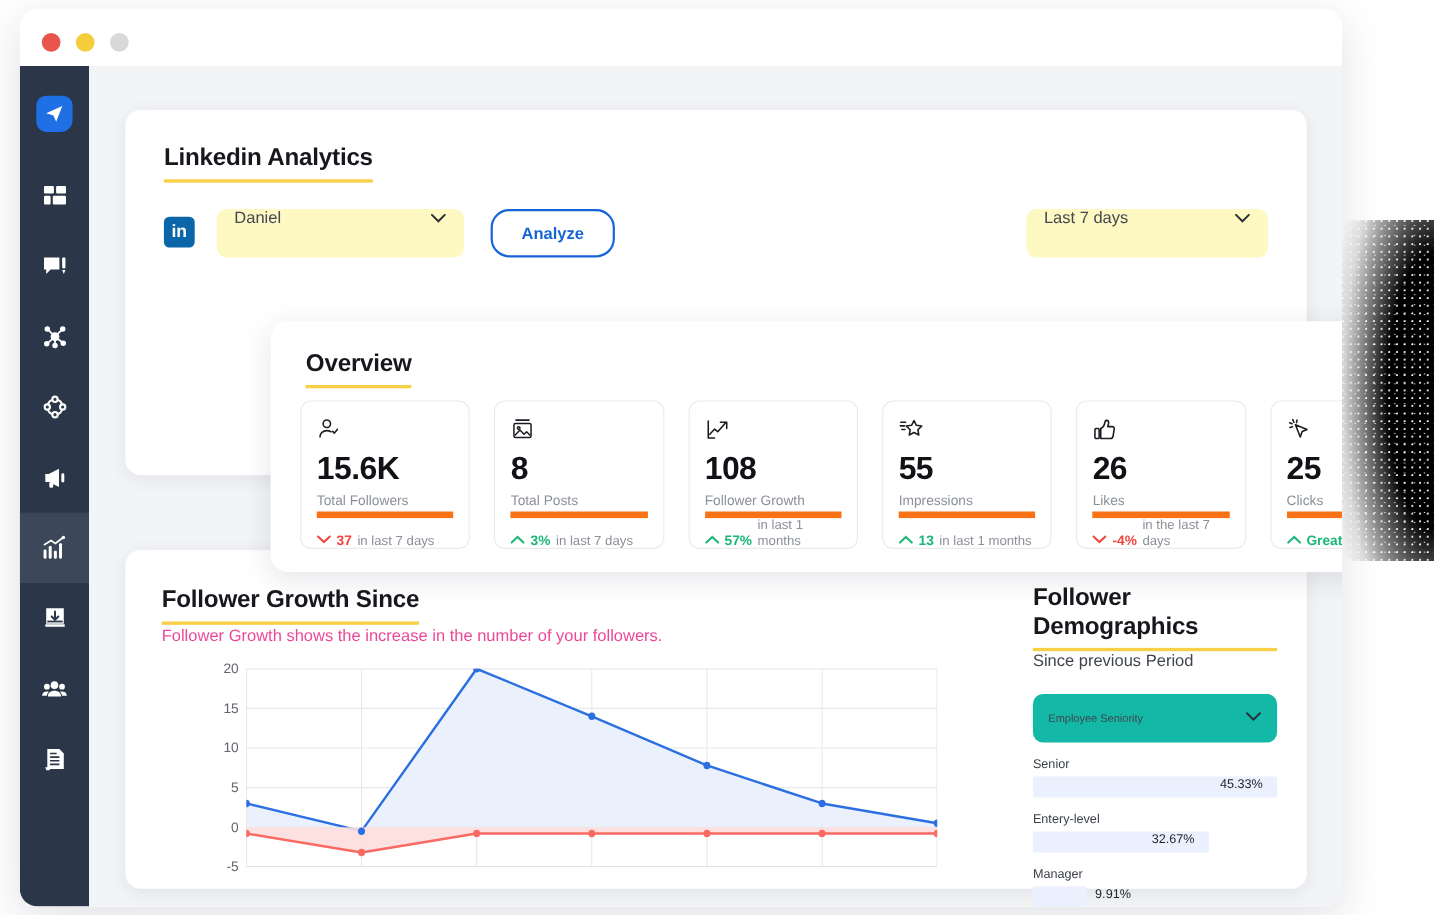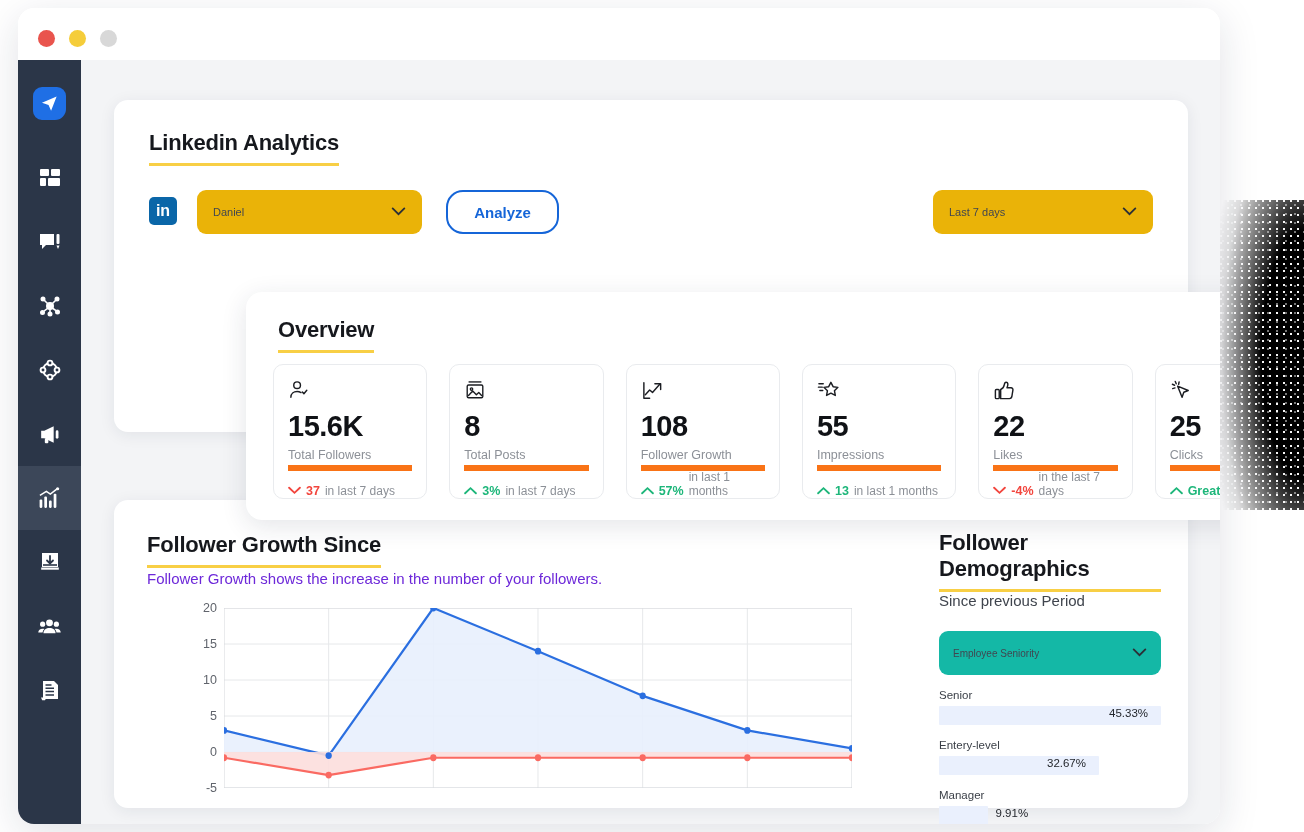--- a/index.html
+++ b/index.html
@@ -74,23 +74,23 @@
   }
 
   
   .toolbar{ position:absolute; left:35px; top:90px; right:35px; height:44px; }
   .li-badge{
     position:absolute; left:0; top:7px; width:28px; height:28px; border-radius:5px;
     background:#0a66a8; color:#fff; font-size:16px; font-weight:bold;
     display:flex; align-items:center; justify-content:center; line-height:1;
   }
   .select{
-    position:absolute; background:#eab308; border-radius:9px; height:44px;
-    display:flex; align-items:center; padding:0 16px;
-    font-size:11px; color:#414650; cursor:pointer;
+    position:absolute; background:#fef9c3; border-radius:9px; height:44px;
+    display:flex; padding:0 16px;
+    font-size:15px; color:#414650; cursor:pointer;
   }
   .select .chev{ margin-left:auto; }
   .select-account{ left:48px; top:0; width:225px; }
   .select-range{ right:0; top:0; width:220px; }
   .btn-analyze{
     position:absolute; left:297px; top:0; width:113px; height:44px;
     border:2px solid #1565d8; border-radius:17px; background:#fff;
     color:#1565d8; font-size:15px; font-weight:bold;
     display:flex; align-items:center; justify-content:center; cursor:pointer;
   }
@@ -117,21 +117,21 @@
   .stat-foot{
     position:absolute; left:14px; right:14px; bottom:0; height:33px;
     border-top:6px solid #f97316;
     display:flex; align-items:flex-end; gap:5px; font-size:12px; color:#8c9097;
   }
   .stat-foot b{ font-size:12.5px; }
   .up{ color:#1db67a; } .down{ color:#f2453d; }
 
   
   .trend-head{ position:absolute; left:33px; top:32px; }
-  .trend-sub{ position:absolute; left:33px; top:70px; font-size:15px; color:#6d28d9; }
+  .trend-sub{ position:absolute; left:33px; top:70px; font-size:15px; color:#ec4899; }
   .chart-wrap{ position:absolute; left:24px; top:108px; width:740px; height:180px; }
   .ytick{ position:absolute; right:100%; transform:translateY(-50%); margin-right:7px;
           font-size:12.5px; color:#60646c; white-space:nowrap; }
   .plot{ position:absolute; left:38px; top:0; right:26px; height:180px;margin-left:48px; }
 
   
   .demo{ position:absolute; right:27px; top:30px; width:222px; }
   .demo-sub{ font-size:15px; color:#3f444d; }
   .demo-select{
     position:relative; margin-top:22px; height:44px; width:222px;
@@ -400,21 +400,21 @@
             </div>
           </div>
 
           <div class="stat">
             <div class="stat-icon">
               <svg width="23" height="23" viewBox="0 0 24 24" fill="none" stroke="#1b1d22" stroke-width="1.5" stroke-linejoin="round">
                 <rect x="2.5" y="11" width="4" height="9.5" rx="1"></rect>
                 <path d="M8 20.5V11c2-.8 3.4-2.6 3.8-5.1.2-1.3.5-2.6 1.8-2.6 1.2 0 1.9 1 1.9 2.3 0 1.2-.4 2.4-.9 3.6h4.3c1.2 0 2.1 1 1.9 2.2l-1 6.3c-.2 1.6-1.2 2.8-2.6 2.8z"></path>
               </svg>
             </div>
-            <div class="stat-value">22</div>
+            <div class="stat-value">26</div>
             <div class="stat-label">Likes</div>
             <div class="stat-foot">
               <span class="down">
                 <svg width="13" height="9" viewBox="0 0 14 9" fill="none" stroke="currentColor" stroke-width="2" stroke-linecap="round">
                     <path d="M1.2 1.5 7 7l5.8-5.5"></path>
                   </svg>
               </span>
               <b class="down">-4%</b>
               <span>in the last 7 days</span>
             </div>

